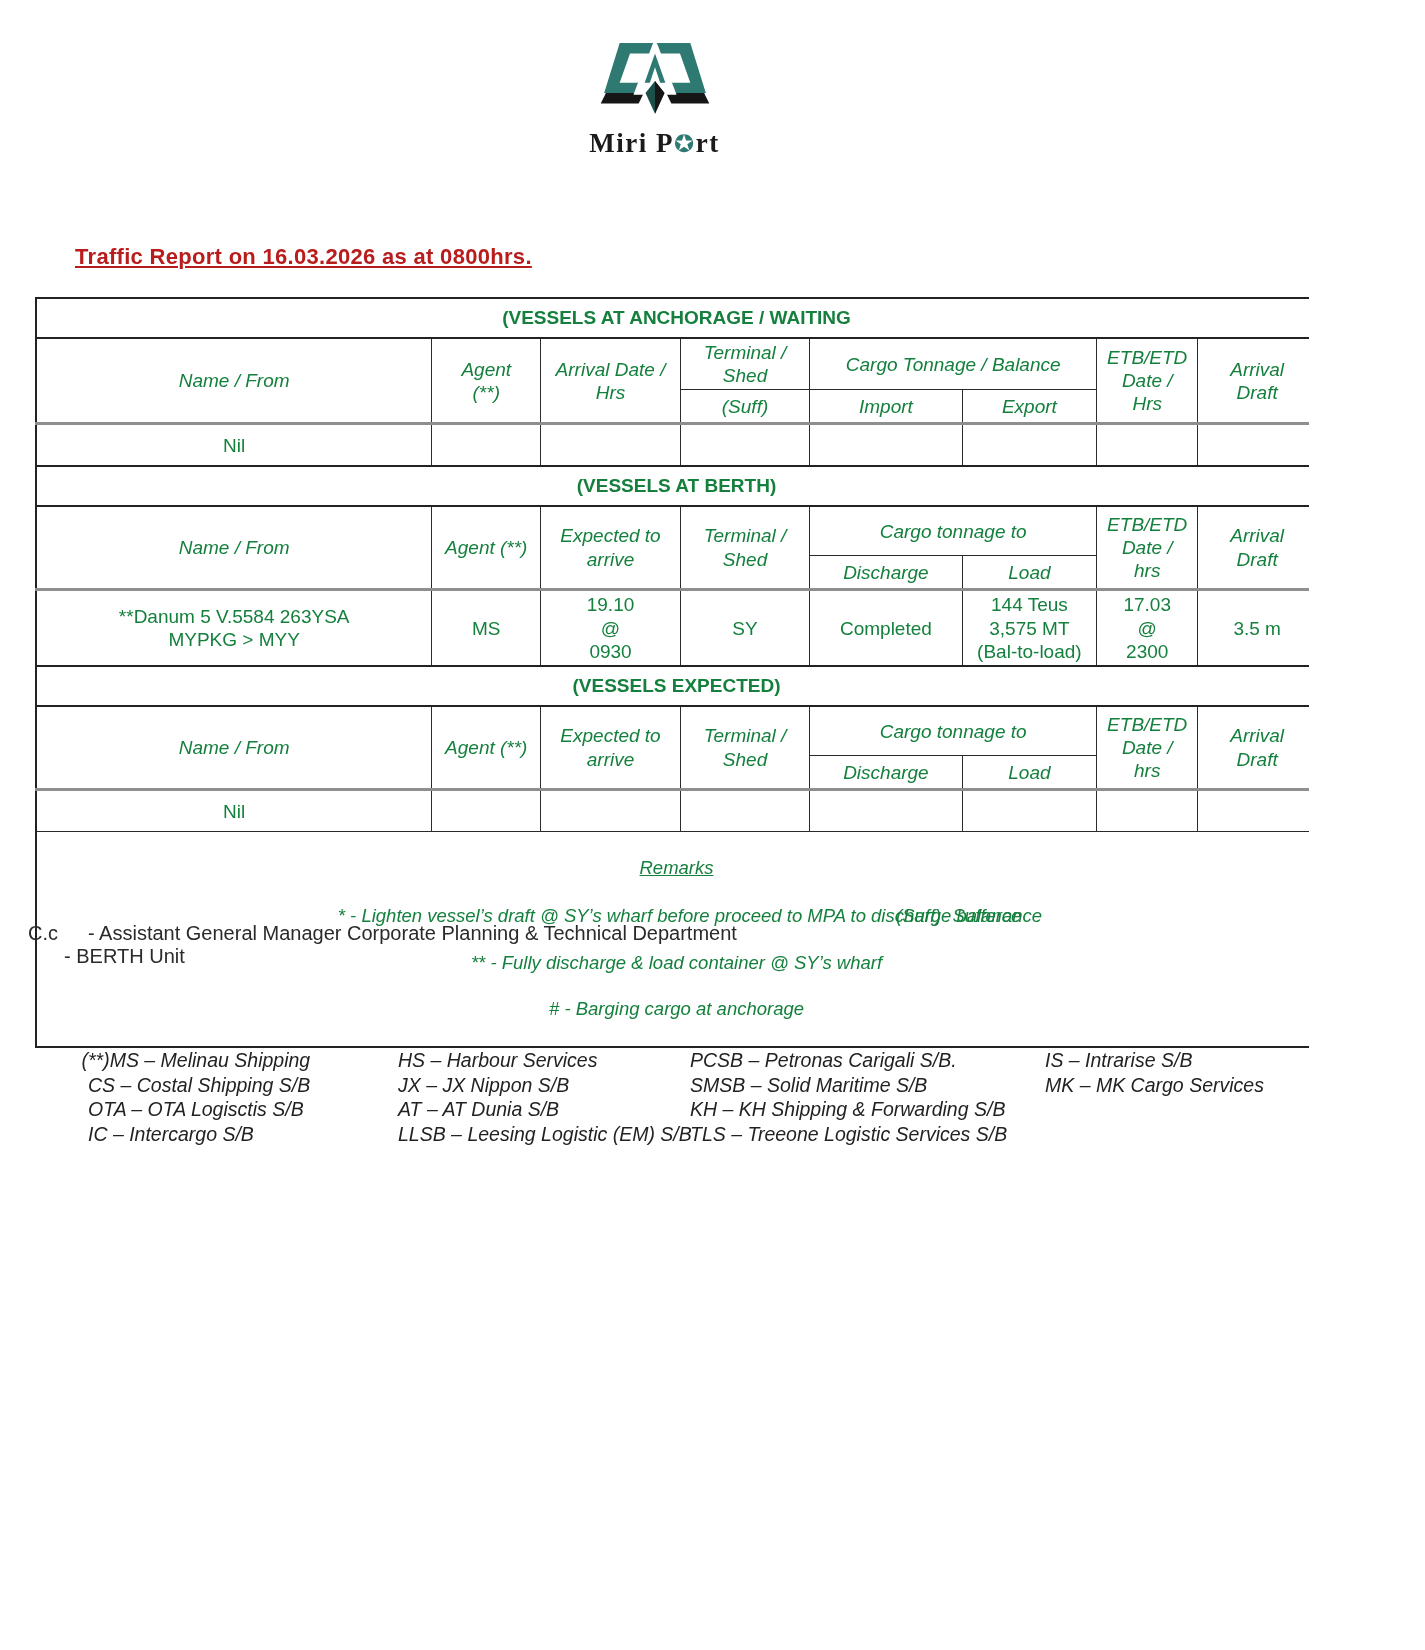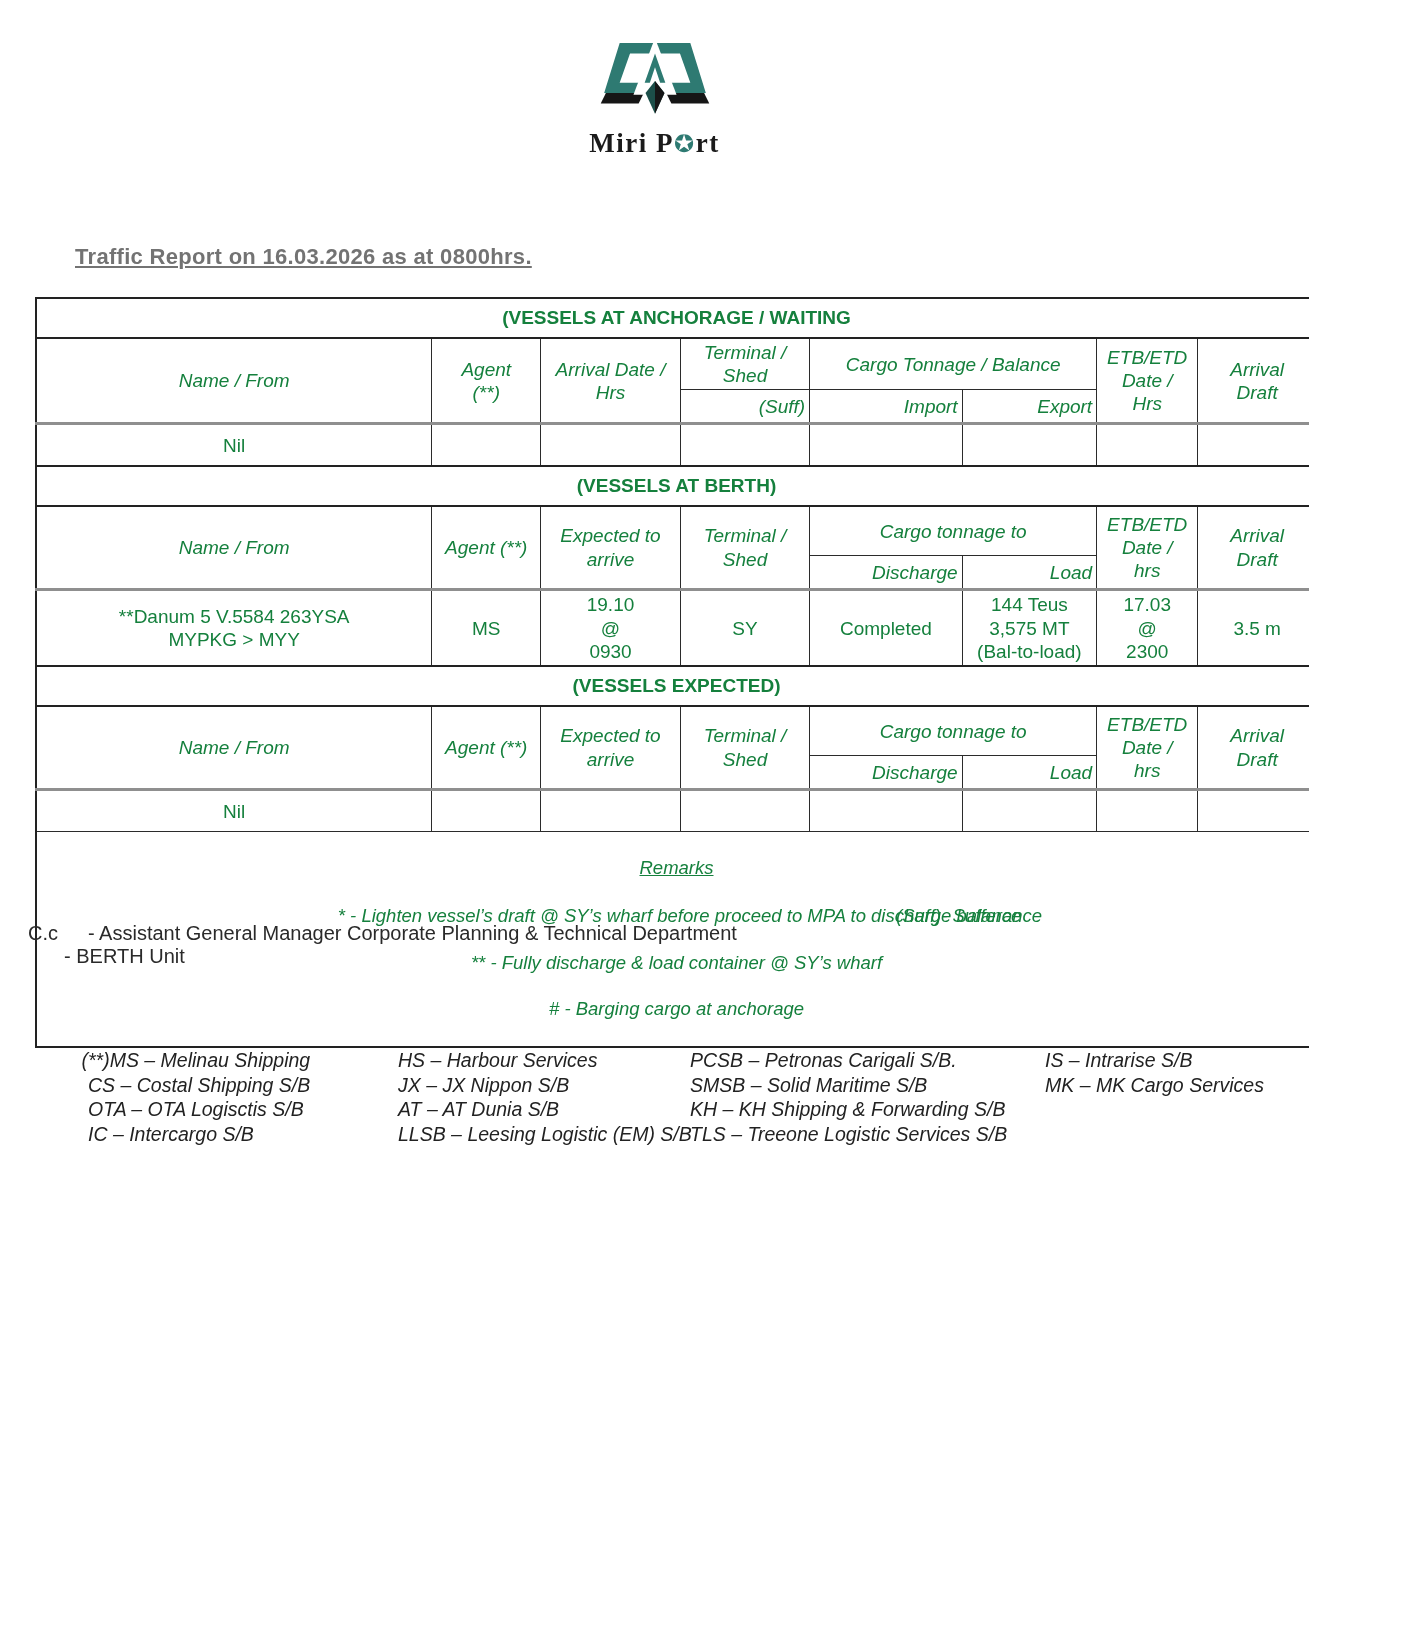--- a/index.html
+++ b/index.html
@@ -39,21 +39,21 @@
 
   
   .report-title {
     position: absolute;
     top: 244px;
     left: 75px;
     font-size: 22px;
     font-weight: bold;
     text-decoration: underline;
     letter-spacing: 0.3px;
-    color: #737373;
+    color: #b91c1c;
   }
 
   
   table.traffic {
     position: absolute;
     top: 297px;
     left: 35px;
     width: 1283px;
     border-collapse: collapse;
     table-layout: fixed;
@@ -70,21 +70,21 @@
   }
   table.traffic { border: 2px solid #222; }
   tr.band td {
     height: 40px;
     font-weight: bold;
     font-size: 19px;
     border-top: 2.5px solid #222;
     border-bottom: 2.5px solid #222;
   }
   tr.hdr-r1 td { height: 50px; font-style: italic; }
-  tr.hdr-r2 td { height: 34px; font-style: italic; border-top: 1.5px solid #666; text-align: right; }
+  tr.hdr-r2 td { height: 34px; font-style: italic; border-top: 1.5px solid #666; }
   tr.hdr-r2 td, tr.hdr-r1 td[rowspan] { border-bottom: 3px solid #8f8f8f; }
   tr.row-nil td { height: 42px; }
   tr.row-vessel td { height: 74px; }
 
   td.remarks-cell {
     height: 96px;
     vertical-align: top;
     text-align: left;
     padding: 6px 10px;
     font-style: italic;

